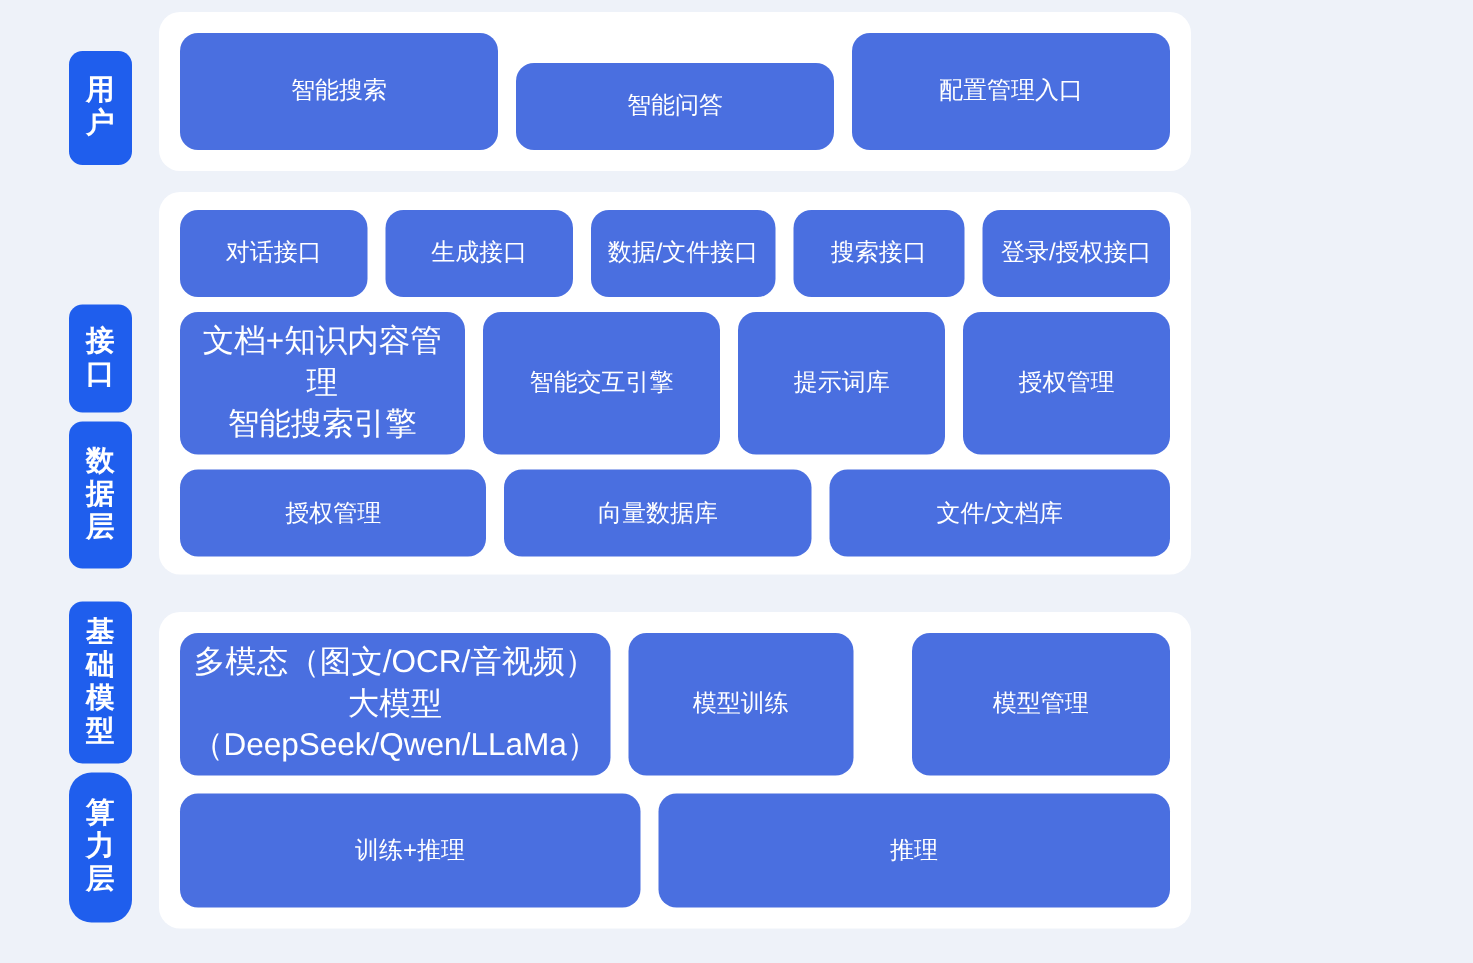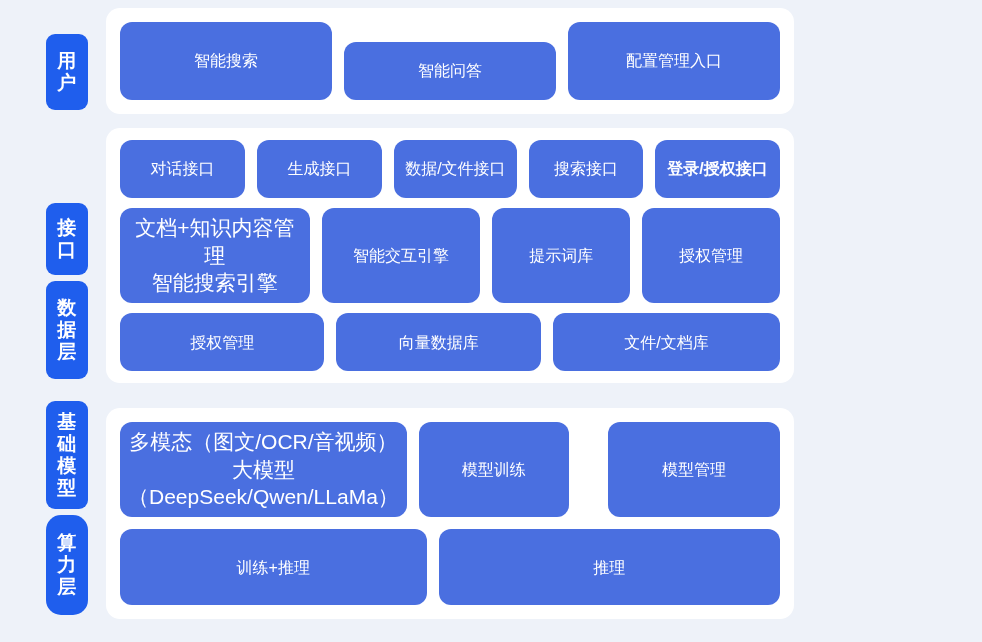--- a/index.html
+++ b/index.html
@@ -122,21 +122,21 @@
       <div class="tabcol">
         <div class="tab t-iface"><span>接口</span></div>
         <div class="tab t-data"><span>数据层</span></div>
       </div>
       <div class="panel">
         <div class="row row-interface">
           <div class="cell" style="flex: 1.02 1 0px;">对话接口</div>
           <div class="cell" style="flex: 1.02 1 0px;">生成接口</div>
           <div class="cell" style="flex: 1 1 0px;">数据/文件接口</div>
           <div class="cell" style="flex: 0.92 1 0px;">搜索接口</div>
-          <div class="cell" style="flex: 1.02 1 0px; font-weight: bold;">登录/授权接口</div>
+          <div class="cell" style="flex: 1.02 1 0px;">登录/授权接口</div>
         </div>
         <div class="row row-application">
           <div class="cell two-line" style="flex: 1.34 1 0px;">文档+知识内容管理
 智能搜索引擎</div>
           <div class="cell" style="flex: 1.1 1 0px;">智能交互引擎</div>
           <div class="cell" style="flex: 0.94 1 0px;">提示词库</div>
           <div class="cell" style="flex: 0.94 1 0px;">授权管理</div>
         </div>
         <div class="row row-data-layer">
           <div class="cell" style="flex: 1 1 0px;">授权管理</div>

